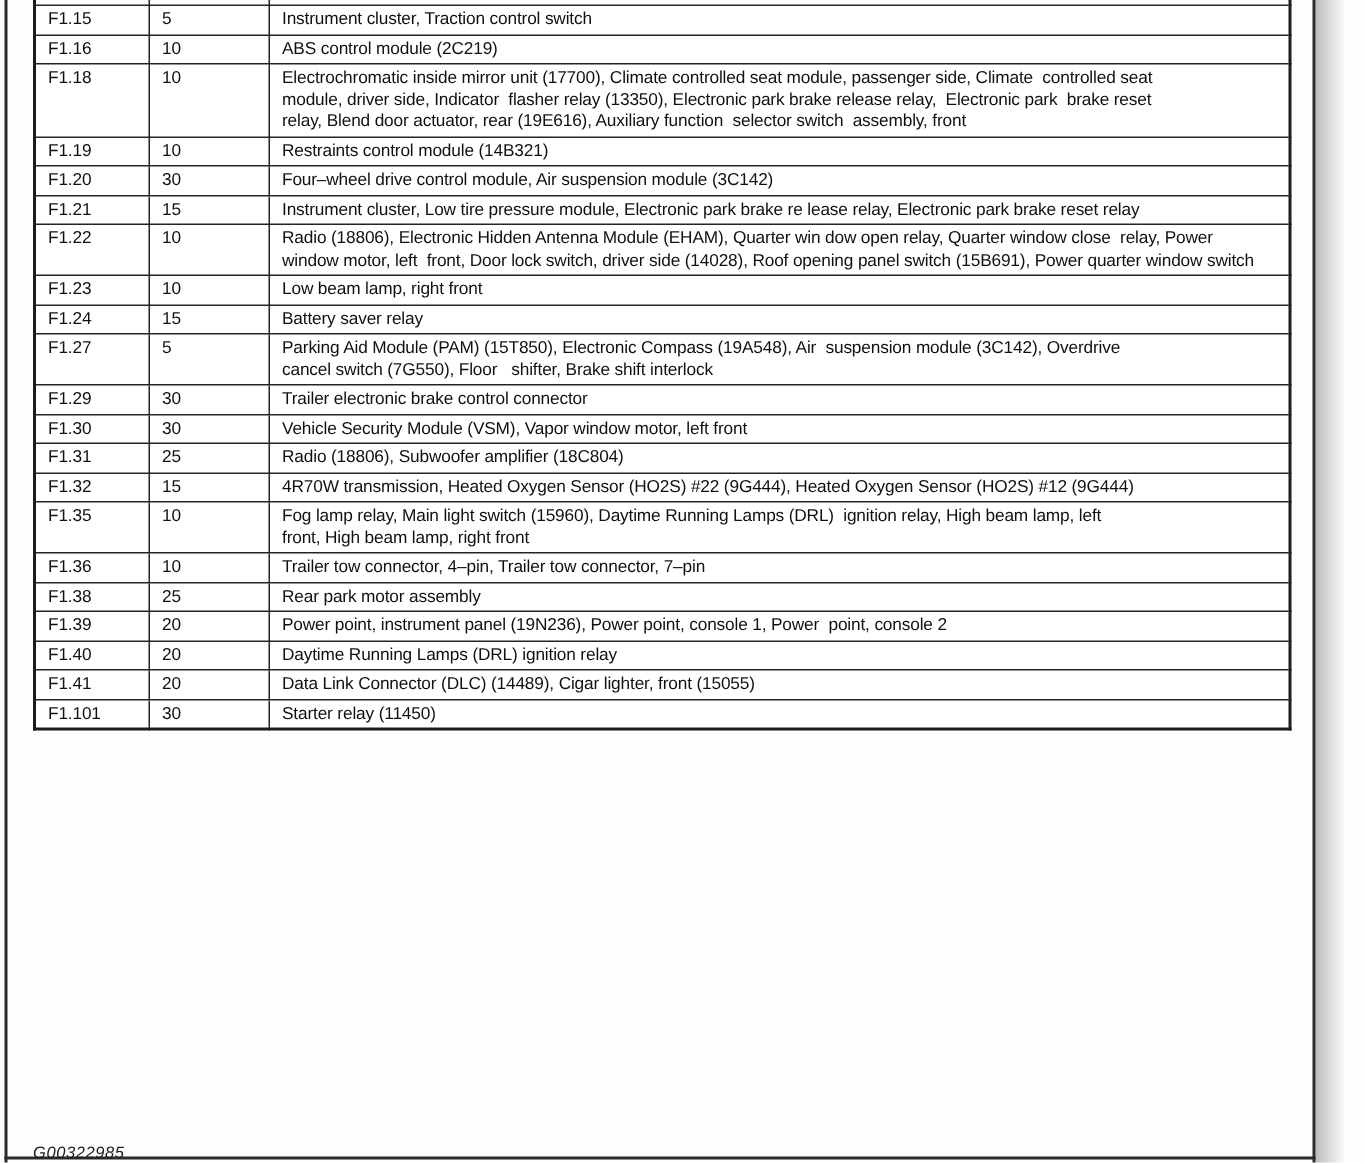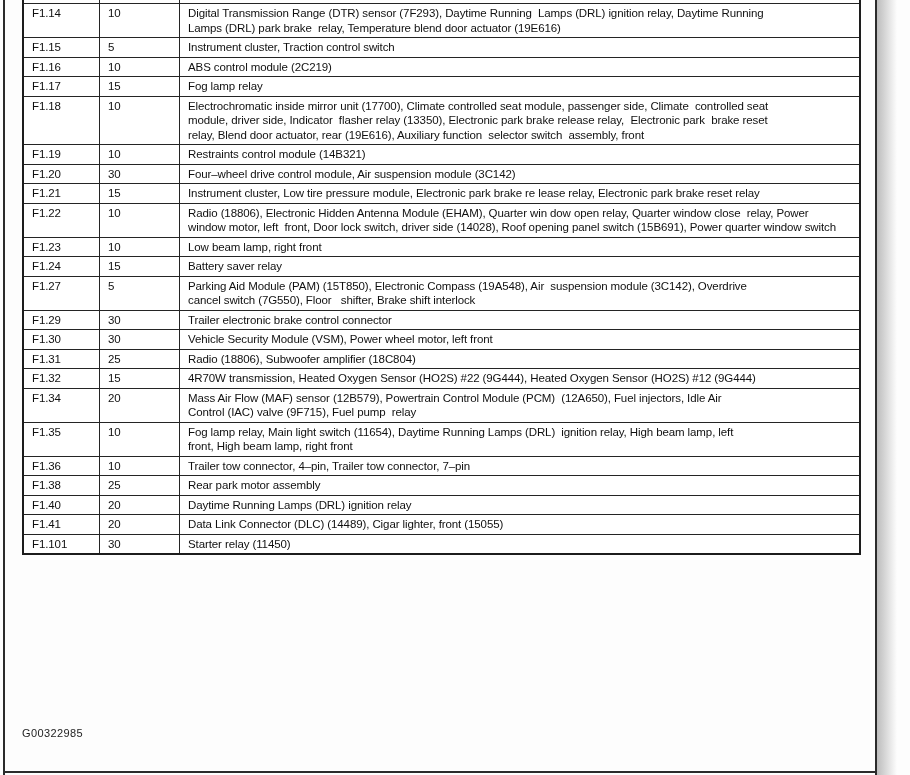--- a/index.html
+++ b/index.html
@@ -71,61 +71,51 @@
   
   tr.partial-row td {
     height: 3px;
     padding: 0;
     border-top: none;
   }
 
   .figure-id {
     position: absolute;
     left: 22px;
-    top: 727px;
+    top: 763px;
     font-size: 11px;
     letter-spacing: 0.4px;
     color: #1d1d1d;
+    font-style: italic;
   }
 </style>
 </head>
 <body>
 
 <div class="frame-left"></div>
 <div class="frame-right"></div>
 <div class="frame-bottom"></div>
 <div class="frame-shadow-right"></div>
 
 <table class="fuse-table">
   <tbody>
     <tr class="partial-row">
       <td class="c-fuse"></td>
       <td class="c-amp"></td>
       <td class="c-desc"></td>
     </tr>
-  <tr>
-    <td class="c-fuse">F1.14</td>
-    <td class="c-amp">10</td>
-    <td class="c-desc">Digital Transmission Range (DTR) sensor (7F293), Daytime Running  Lamps (DRL) ignition relay, Daytime Running
-Lamps (DRL) park brake  relay, Temperature blend door actuator (19E616)</td>
-  </tr>
       <tr>
     <td class="c-fuse">F1.15</td>
     <td class="c-amp">5</td>
     <td class="c-desc">Instrument cluster, Traction control switch</td>
   </tr>
       <tr>
     <td class="c-fuse">F1.16</td>
     <td class="c-amp">10</td>
     <td class="c-desc">ABS control module (2C219)</td>
-  </tr>
-      <tr>
-    <td class="c-fuse">F1.17</td>
-    <td class="c-amp">15</td>
-    <td class="c-desc">Fog lamp relay</td>
   </tr>
       <tr>
     <td class="c-fuse">F1.18</td>
     <td class="c-amp">10</td>
     <td class="c-desc">Electrochromatic inside mirror unit (17700), Climate controlled seat module, passenger side, Climate  controlled seat
 module, driver side, Indicator  flasher relay (13350), Electronic park brake release relay,  Electronic park  brake reset
 relay, Blend door actuator, rear (19E616), Auxiliary function  selector switch  assembly, front</td>
   </tr>
       <tr>
     <td class="c-fuse">F1.19</td>
@@ -165,55 +155,54 @@
 cancel switch (7G550), Floor   shifter, Brake shift interlock</td>
   </tr>
       <tr>
     <td class="c-fuse">F1.29</td>
     <td class="c-amp">30</td>
     <td class="c-desc">Trailer electronic brake control connector</td>
   </tr>
       <tr>
     <td class="c-fuse">F1.30</td>
     <td class="c-amp">30</td>
-    <td class="c-desc">Vehicle Security Module (VSM), Power wheel motor, left front</td>
+    <td class="c-desc">Vehicle Security Module (VSM), Vapor window motor, left front</td>
   </tr>
       <tr>
     <td class="c-fuse">F1.31</td>
     <td class="c-amp">25</td>
     <td class="c-desc">Radio (18806), Subwoofer amplifier (18C804)</td>
   </tr>
       <tr>
     <td class="c-fuse">F1.32</td>
     <td class="c-amp">15</td>
     <td class="c-desc">4R70W transmission, Heated Oxygen Sensor (HO2S) #22 (9G444), Heated Oxygen Sensor (HO2S) #12 (9G444)</td>
   </tr>
       <tr>
-    <td class="c-fuse">F1.34</td>
-    <td class="c-amp">20</td>
-    <td class="c-desc">Mass Air Flow (MAF) sensor (12B579), Powertrain Control Module (PCM)  (12A650), Fuel injectors, Idle Air
-Control (IAC) valve (9F715), Fuel pump  relay</td>
-  </tr>
-      <tr>
     <td class="c-fuse">F1.35</td>
     <td class="c-amp">10</td>
-    <td class="c-desc">Fog lamp relay, Main light switch (11654), Daytime Running Lamps (DRL)  ignition relay, High beam lamp, left
+    <td class="c-desc">Fog lamp relay, Main light switch (15960), Daytime Running Lamps (DRL)  ignition relay, High beam lamp, left
 front, High beam lamp, right front</td>
   </tr>
       <tr>
     <td class="c-fuse">F1.36</td>
     <td class="c-amp">10</td>
     <td class="c-desc">Trailer tow connector, 4–pin, Trailer tow connector, 7–pin</td>
   </tr>
       <tr>
     <td class="c-fuse">F1.38</td>
     <td class="c-amp">25</td>
     <td class="c-desc">Rear park motor assembly</td>
   </tr>
       <tr>
+    <td class="c-fuse">F1.39</td>
+    <td class="c-amp">20</td>
+    <td class="c-desc">Power point, instrument panel (19N236), Power point, console 1, Power  point, console 2</td>
+  </tr>
+      <tr>
     <td class="c-fuse">F1.40</td>
     <td class="c-amp">20</td>
     <td class="c-desc">Daytime Running Lamps (DRL) ignition relay</td>
   </tr>
       <tr>
     <td class="c-fuse">F1.41</td>
     <td class="c-amp">20</td>
     <td class="c-desc">Data Link Connector (DLC) (14489), Cigar lighter, front (15055)</td>
   </tr>
       <tr>

